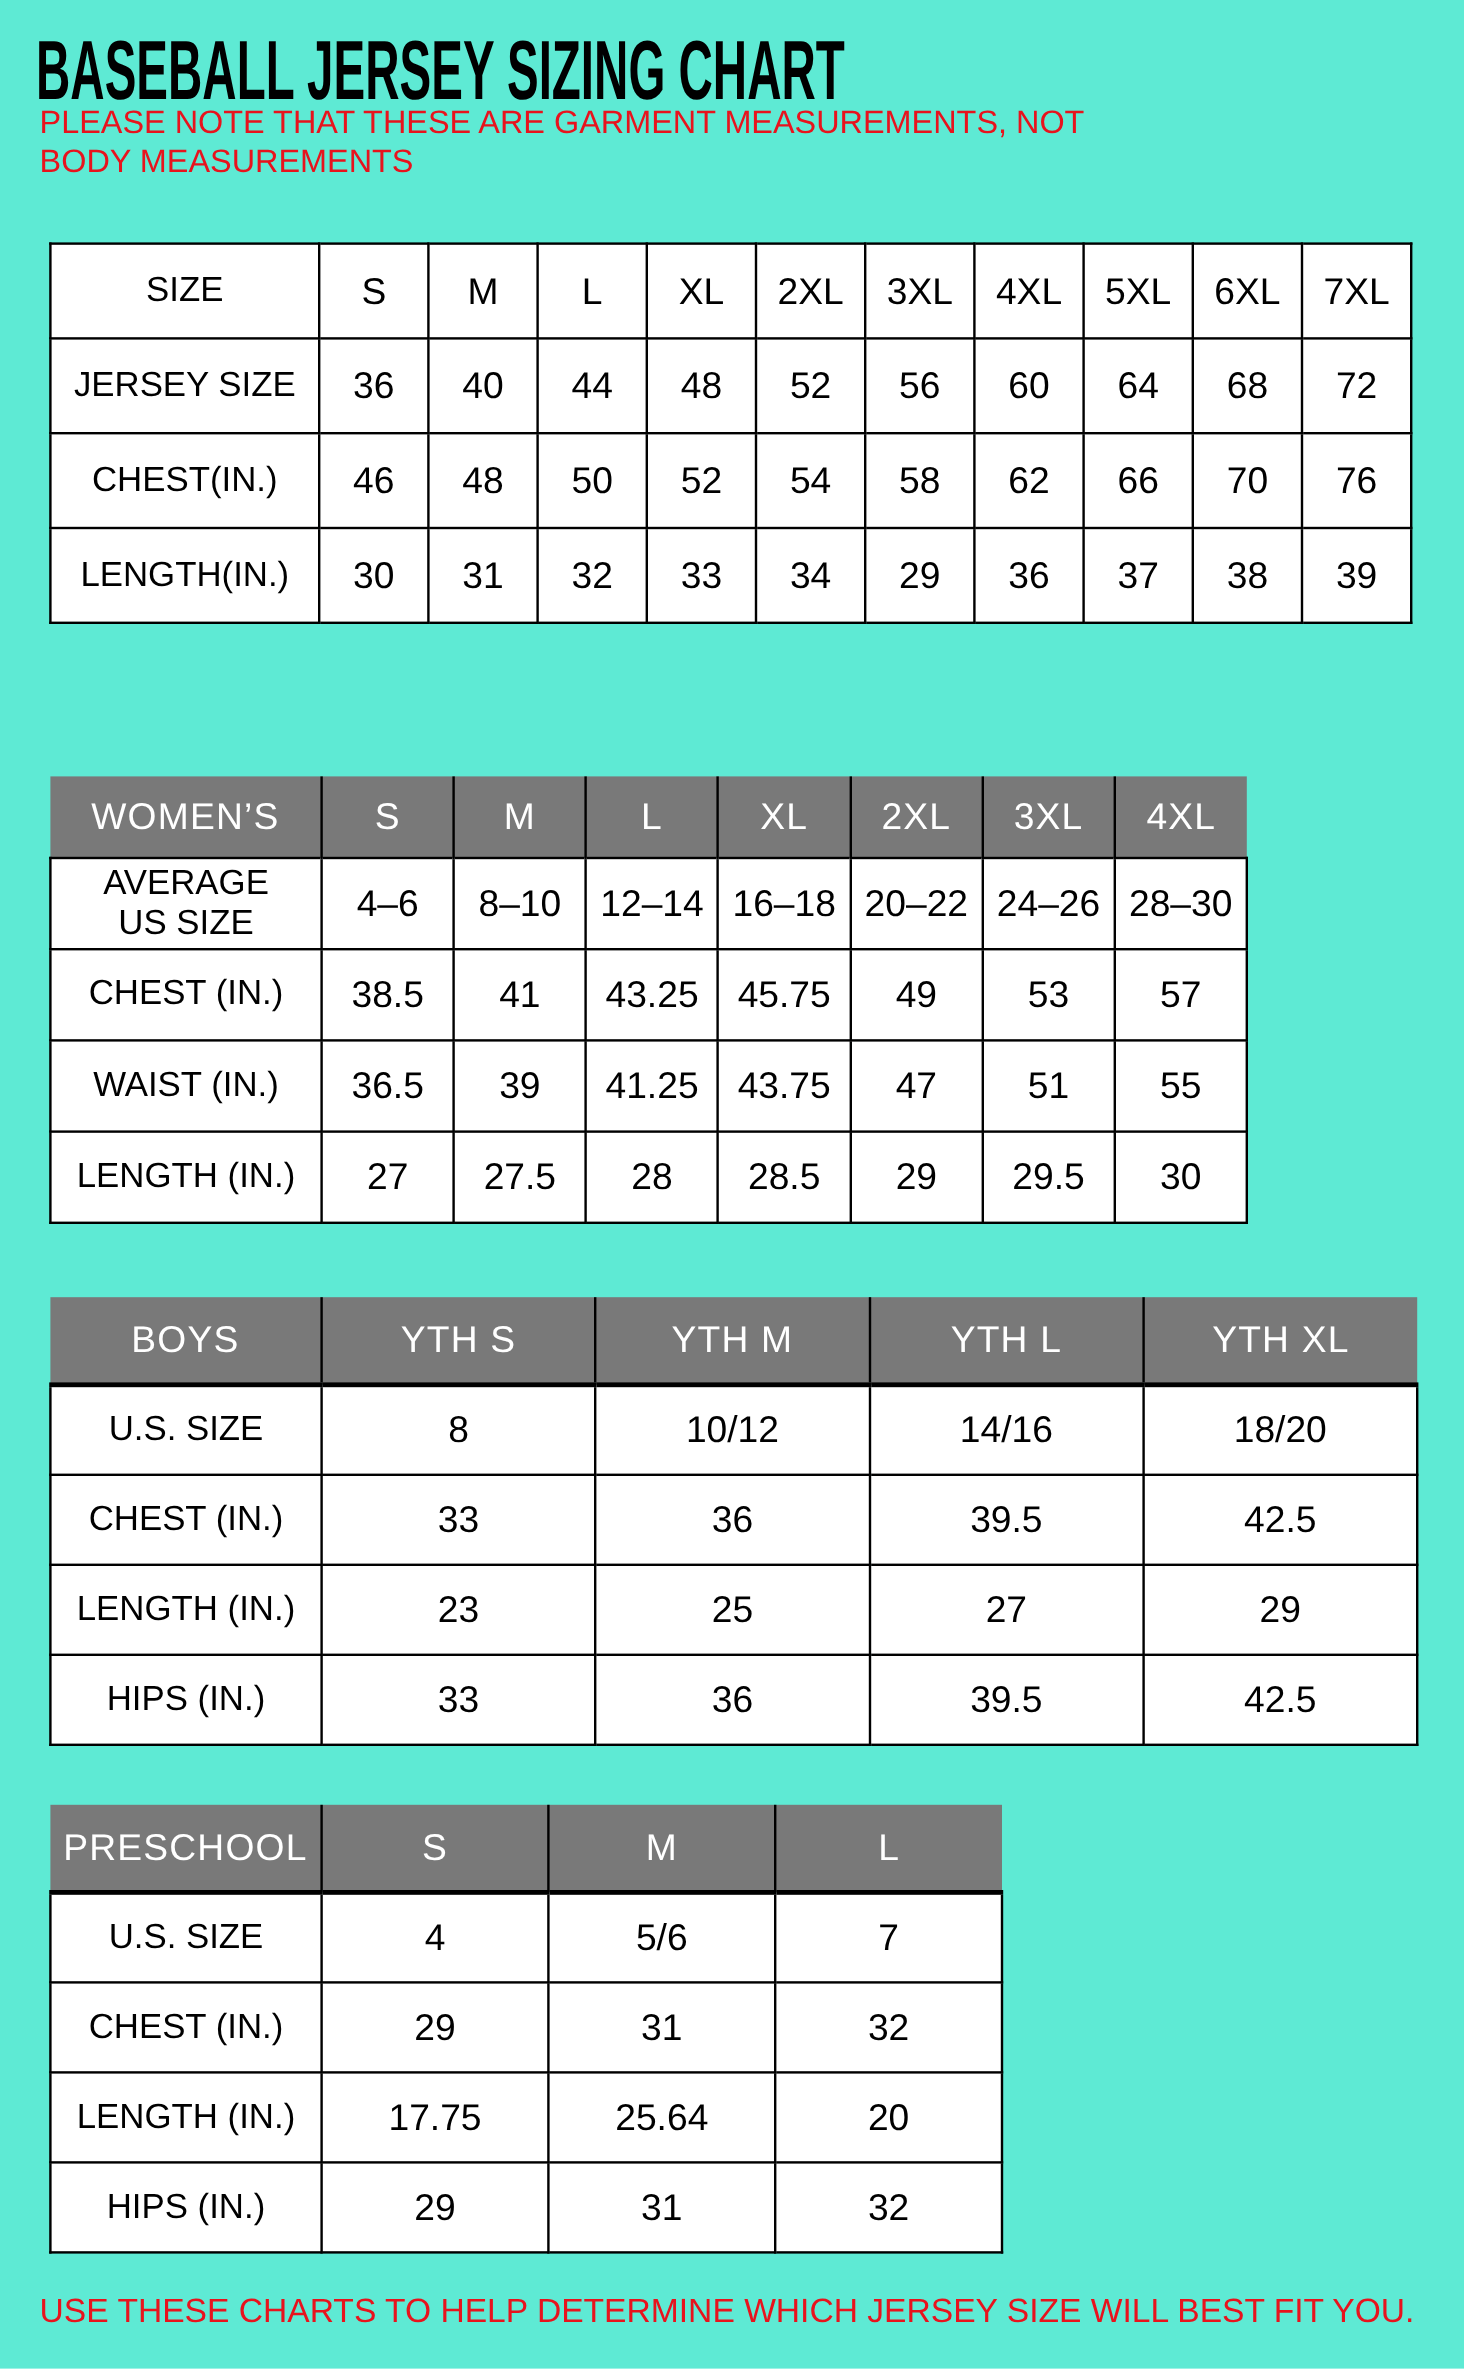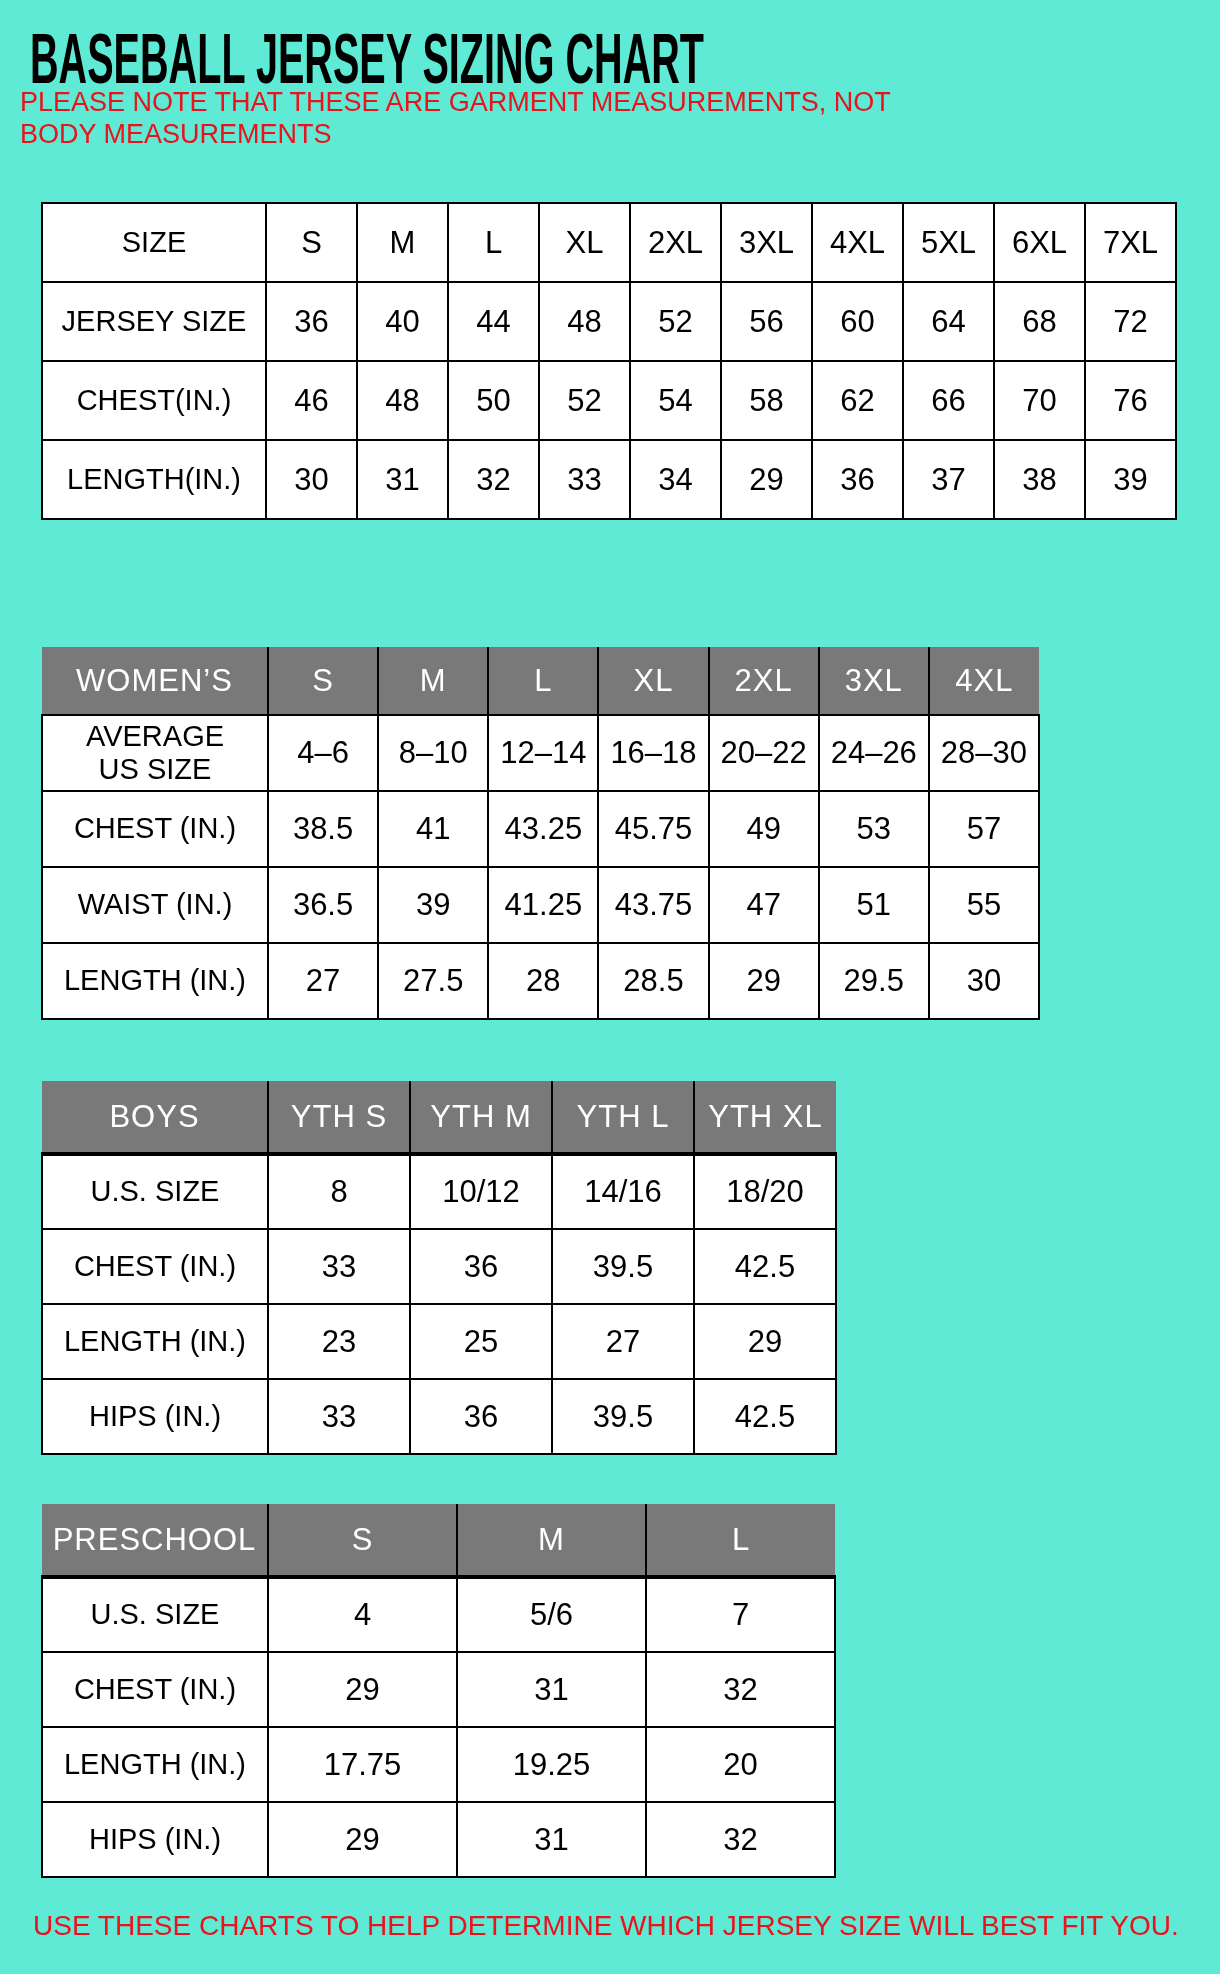--- a/index.html
+++ b/index.html
@@ -6,31 +6,31 @@
   .canvas{
     position:relative;width:1220px;height:1974px;background:#5eead4;
     font-family:"Liberation Sans",sans-serif;color:#000;overflow:hidden;
   }
   .title{position:absolute;left:30px;top:18px;white-space:nowrap;}
   .title-inner{
     display:inline-block;font-size:66px;font-weight:700;letter-spacing:0px;
     transform:scale(0.60,1.06);transform-origin:left top;color:#000;
   }
   .note{
-    position:absolute;left:20px;top:86px;width:905px;
+    position:absolute;left:33px;top:86px;width:905px;
     font-size:27px;line-height:1.2;color:var(--red);
   }
   .footer{
     position:absolute;left:33px;top:1910px;width:1180px;white-space:nowrap;
     font-size:28px;color:var(--red);
   }
   .tbl{position:absolute;}
   .tbl-mens{left:41px;top:202px;width:1136px;}
   .tbl-womens{left:41px;top:647px;width:999px;}
-  .tbl-boys{left:41px;top:1081px;width:796px;}
+  .tbl-boys{left:41px;top:1081px;width:1141px;}
   .tbl-preschool{left:41px;top:1504px;width:795px;}
 
   table.sizing{border-collapse:collapse;width:100%;table-layout:fixed;}
   td{vertical-align:middle;text-align:center;padding:0 2px;box-sizing:border-box;}
 
   td.merged-head{
     background:var(--gray);color:var(--headtext);border:none;
     font-size:36px;letter-spacing:2px;height:82px;
   }
   td.head{
@@ -245,21 +245,21 @@
           </tr>
           <tr>
             <td class="cell rowlabel">CHEST (IN.)</td>
             <td class="cell">29</td>
             <td class="cell">31</td>
             <td class="cell">32</td>
           </tr>
           <tr>
             <td class="cell rowlabel">LENGTH (IN.)</td>
             <td class="cell">17.75</td>
-            <td class="cell">19.25</td>
+            <td class="cell">25.64</td>
             <td class="cell">20</td>
           </tr>
           <tr>
             <td class="cell rowlabel">HIPS (IN.)</td>
             <td class="cell">29</td>
             <td class="cell">31</td>
             <td class="cell">32</td>
           </tr>
         </tbody>
       </table>

